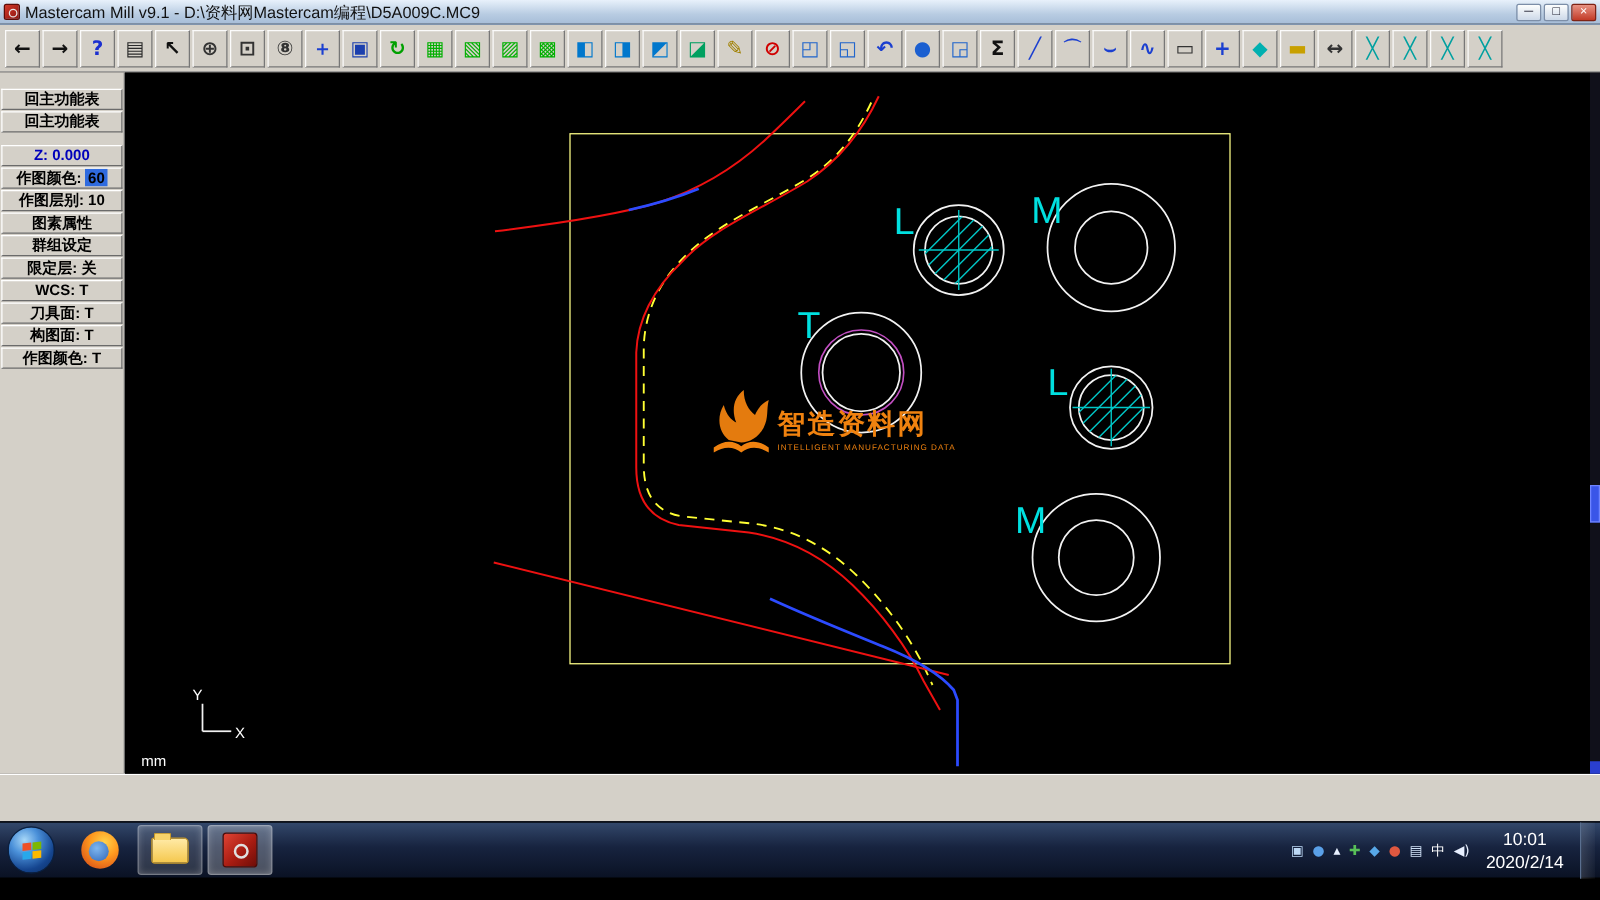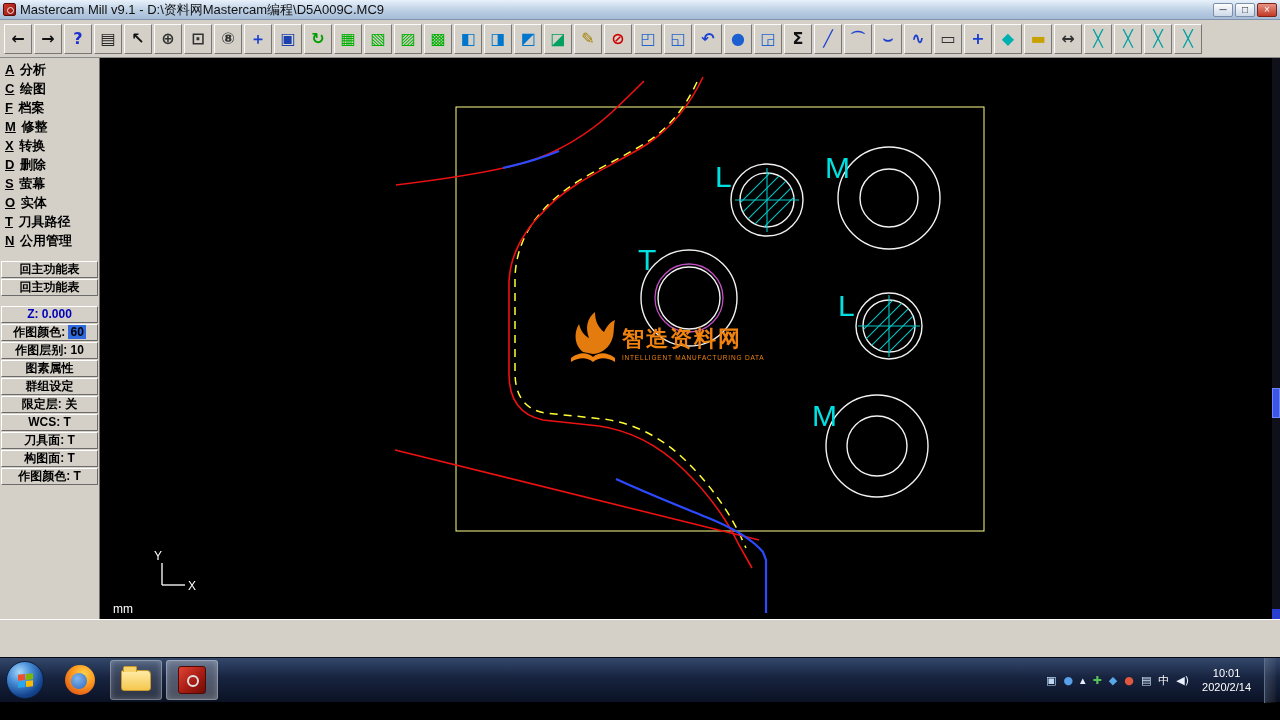--- a/index.html
+++ b/index.html
@@ -94,21 +94,21 @@
   .icon-folder { width:30px; height:21px; border-radius:2px 4px 3px 3px; position:relative;
             background:linear-gradient(#ffeaa6,#f5c84e); border:1px solid #c79a2a; }
   .icon-folder::before { content:""; position:absolute; left:1px; top:-5px; width:12px; height:5px;
             background:#f7d36a; border:1px solid #c79a2a; border-bottom:none; border-radius:2px 2px 0 0; }
   .icon-mcam { width:28px; height:28px; border-radius:3px; position:relative;
             background:linear-gradient(135deg,#e04434 0%,#a81c12 55%,#6e0d08 100%); border:1px solid #4e0a06;}
   .icon-mcam::after { content:""; position:absolute; left:8px; top:8px; width:8px; height:8px;
             border:2.5px solid #e0e0e0; border-radius:50%; }
   .tray { margin-left:auto; display:flex; align-items:center; gap:7px; padding-right:4px; }
   .tray-ic { color:#dce8fa; font-size:11px; font-family:"DejaVu Sans", sans-serif; cursor:default; }
-  .clock { text-align:center; color:#fff; font-size:11px; line-height:1.3; margin:0 6px; }
+  .clock { text-align:center; color:#fff; font-size:14px; line-height:1.3; margin:0 6px; }
   .show-desktop { width:12px; height:45px; border-left:1px solid #5a6f8f;
             background:linear-gradient(90deg, rgba(255,255,255,.14), rgba(255,255,255,.03)); }
 </style>
 </head>
 <body>
 
 <div class="window">
 
   <div class="titlebar">
     <span class="app-icon"></span>
@@ -159,32 +159,20 @@
       <button class="tbtn" style="color: rgb(51, 51, 51);">↔</button>
       <button class="tbtn" style="color: rgb(0, 160, 160);">╳</button>
       <button class="tbtn" style="color: rgb(0, 160, 160);">╳</button>
       <button class="tbtn" style="color: rgb(0, 160, 160);">╳</button>
       <button class="tbtn" style="color: rgb(0, 160, 160);">╳</button>
     </div>
 
 
   <div class="main">
     <div class="sidebar">
-      <div>
-          <div class="sb-item"><u>A</u> 分析</div>
-          <div class="sb-item"><u>C</u> 绘图</div>
-          <div class="sb-item"><u>F</u> 档案</div>
-          <div class="sb-item"><u>M</u> 修整</div>
-          <div class="sb-item"><u>X</u> 转换</div>
-          <div class="sb-item"><u>D</u> 删除</div>
-          <div class="sb-item"><u>S</u> 萤幕</div>
-          <div class="sb-item"><u>O</u> 实体</div>
-          <div class="sb-item"><u>T</u> 刀具路径</div>
-          <div class="sb-item"><u>N</u> 公用管理</div>
-        </div>
       <div class="sb-nav">
           <div class="sb-btn">回主功能表</div>
           <div class="sb-btn">回主功能表</div>
         </div>
       <div class="sb-fields">
           <div class="sb-btn"><span style="color: rgb(0, 0, 187);">Z: </span><span style="color: rgb(0, 0, 187);">0.000</span></div>
           <div class="sb-btn"><span>作图颜色: </span><span style="color: rgb(0, 0, 0); background: rgb(47, 107, 223); padding: 0px 2px;">60</span></div>
           <div class="sb-btn"><span>作图层别: </span><span>10</span></div>
           <div class="sb-btn"><span>图素属性</span></div>
           <div class="sb-btn"><span>群组设定</span></div>

